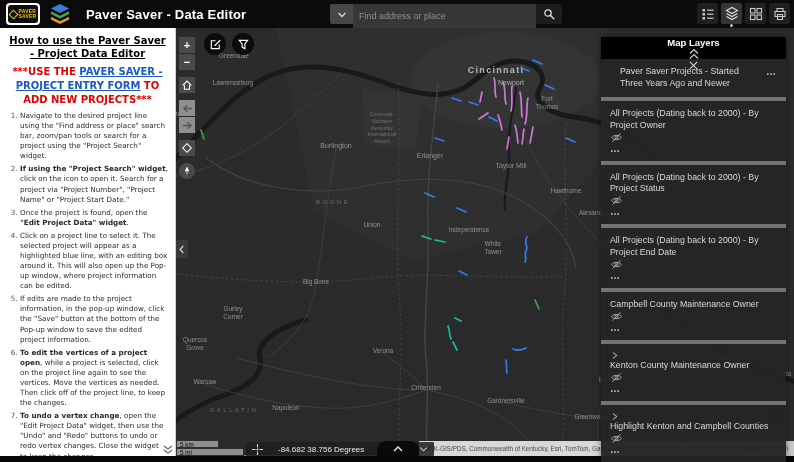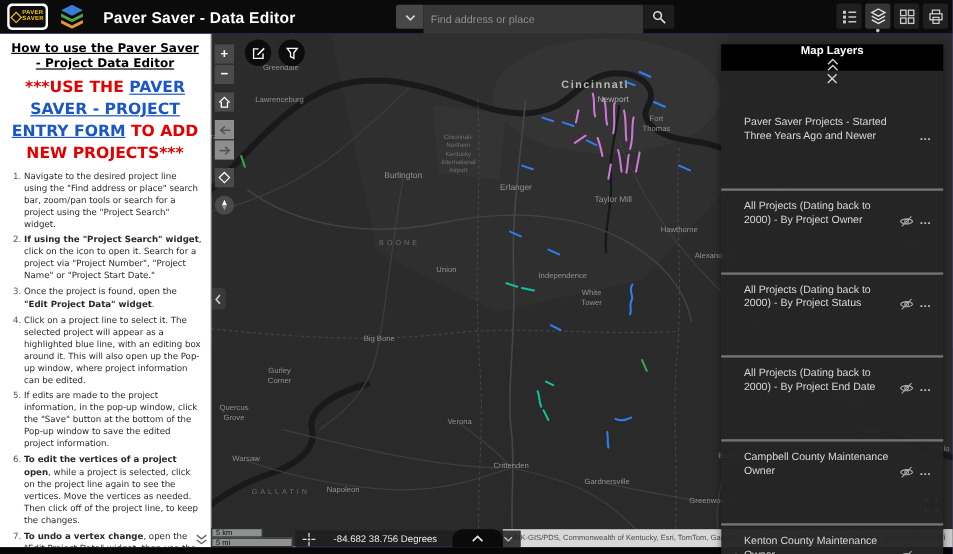--- a/index.html
+++ b/index.html
@@ -32,21 +32,21 @@
   .hbtn { width:21px; height:21px; background:#1f1f1f; border:none; border-radius:2px;
     display:flex; align-items:center; justify-content:center; cursor:pointer; position:relative; }
   .hbtn.active { background:#353535; }
   .hbtn.active .active-dot { position:absolute; left:8.5px; bottom:-3px; width:3px; height:3px;
     border-radius:50%; background:#bdbdbd; }
   
   #sidebar { position:absolute; left:0; top:28px; width:176px; height:428px; background:#ffffff;
     border-right:1px solid #cfcfcf; padding:6px 7px 4px 7px; overflow:hidden; z-index:20; }
   #sidebar-title { font-family:"DejaVu Sans",sans-serif; font-size:10px; font-weight:bold; color:#000;
     text-align:center; text-decoration:underline; line-height:1.3; }
-  #sidebar-notice { margin-top:5px; font-family:"DejaVu Sans",sans-serif; font-size:13px;
+  #sidebar-notice { margin-top:5px; font-family:"DejaVu Sans",sans-serif; font-size:10px;
     font-weight:bold; text-align:center; line-height:1.4; }
   #sidebar-notice .red { color:#e30000; }
   #sidebar-notice .link { color:#1a56c4; text-decoration:underline; cursor:pointer; }
   #instruction-list { margin-top:4px; padding-left:13px; font-family:"DejaVu Sans",sans-serif;
     font-size:7.2px; color:#2a2a2a; line-height:1.4; }
   #instruction-list li { margin-bottom:3px; }
   #instruction-list li::marker { color:#555; }
   .b { font-weight:bold; }
   #sidebar-scroll-hint { position:absolute; right:2px; bottom:2px; }
   
@@ -69,22 +69,22 @@
     justify-content:center; cursor:pointer; z-index:6; }
   #fullscreen-btn { position:absolute; left:591px; top:384px; width:18px; height:18px;
     background:rgba(18,18,18,.65); border:none; border-radius:2px; display:flex; align-items:center;
     justify-content:center; cursor:pointer; z-index:5; }
   
   #layers-panel { position:absolute; left:601px; top:37px; width:185px; background:rgba(37,37,37,.97);
     z-index:25; box-shadow:0 1px 6px rgba(0,0,0,.5); }
   #layers-header { height:22px; background:#000; display:flex; align-items:center; padding:0 8px;flex-direction:column; }
   #layers-title { color:#fff; font-size:9.5px; font-weight:bold; flex:1; }
   .ph-icon { background:none; border:none; padding:0 3px; cursor:pointer; display:flex; align-items:center; }
-  .layer-row { display:flex; align-items:flex-end; padding:7px 9px 7px 9px; cursor:pointer;margin-top:30px; }
-  .layer-row + .layer-row { border-top:2px solid #737373; }
+  .layer-row { display:flex; align-items:flex-start; padding:7px 9px 7px 9px; cursor:pointer; }
+  .layer-row + .layer-row { border-top:4px solid #737373;flex-direction:column; }
   .lchev { width:10px; display:flex; align-items:center; }
   .lname { flex:1; color:#d9d9d9; font-size:8.8px; line-height:1.35; padding-right:4px; }
   .leye { width:17px; color:#ababab; display:flex; align-items:center; }
   .ldots { color:#c4c4c4; font-size:10px; font-weight:bold; letter-spacing:1px; }
   
   #scale-km, #scale-mi { position:absolute; background:rgba(152,157,154,.9); border:1px solid #2e2e2e;
     color:#0d0d0d; font-size:6.3px; line-height:7px; padding-left:3px; z-index:22; }
   #scale-km { left:176px; top:440px; width:43px; height:8px; }
   #scale-mi { left:176px; top:448px; width:68px; height:8px; }
   #coord-widget { position:absolute; left:246px; top:442px; height:14px; z-index:22;

